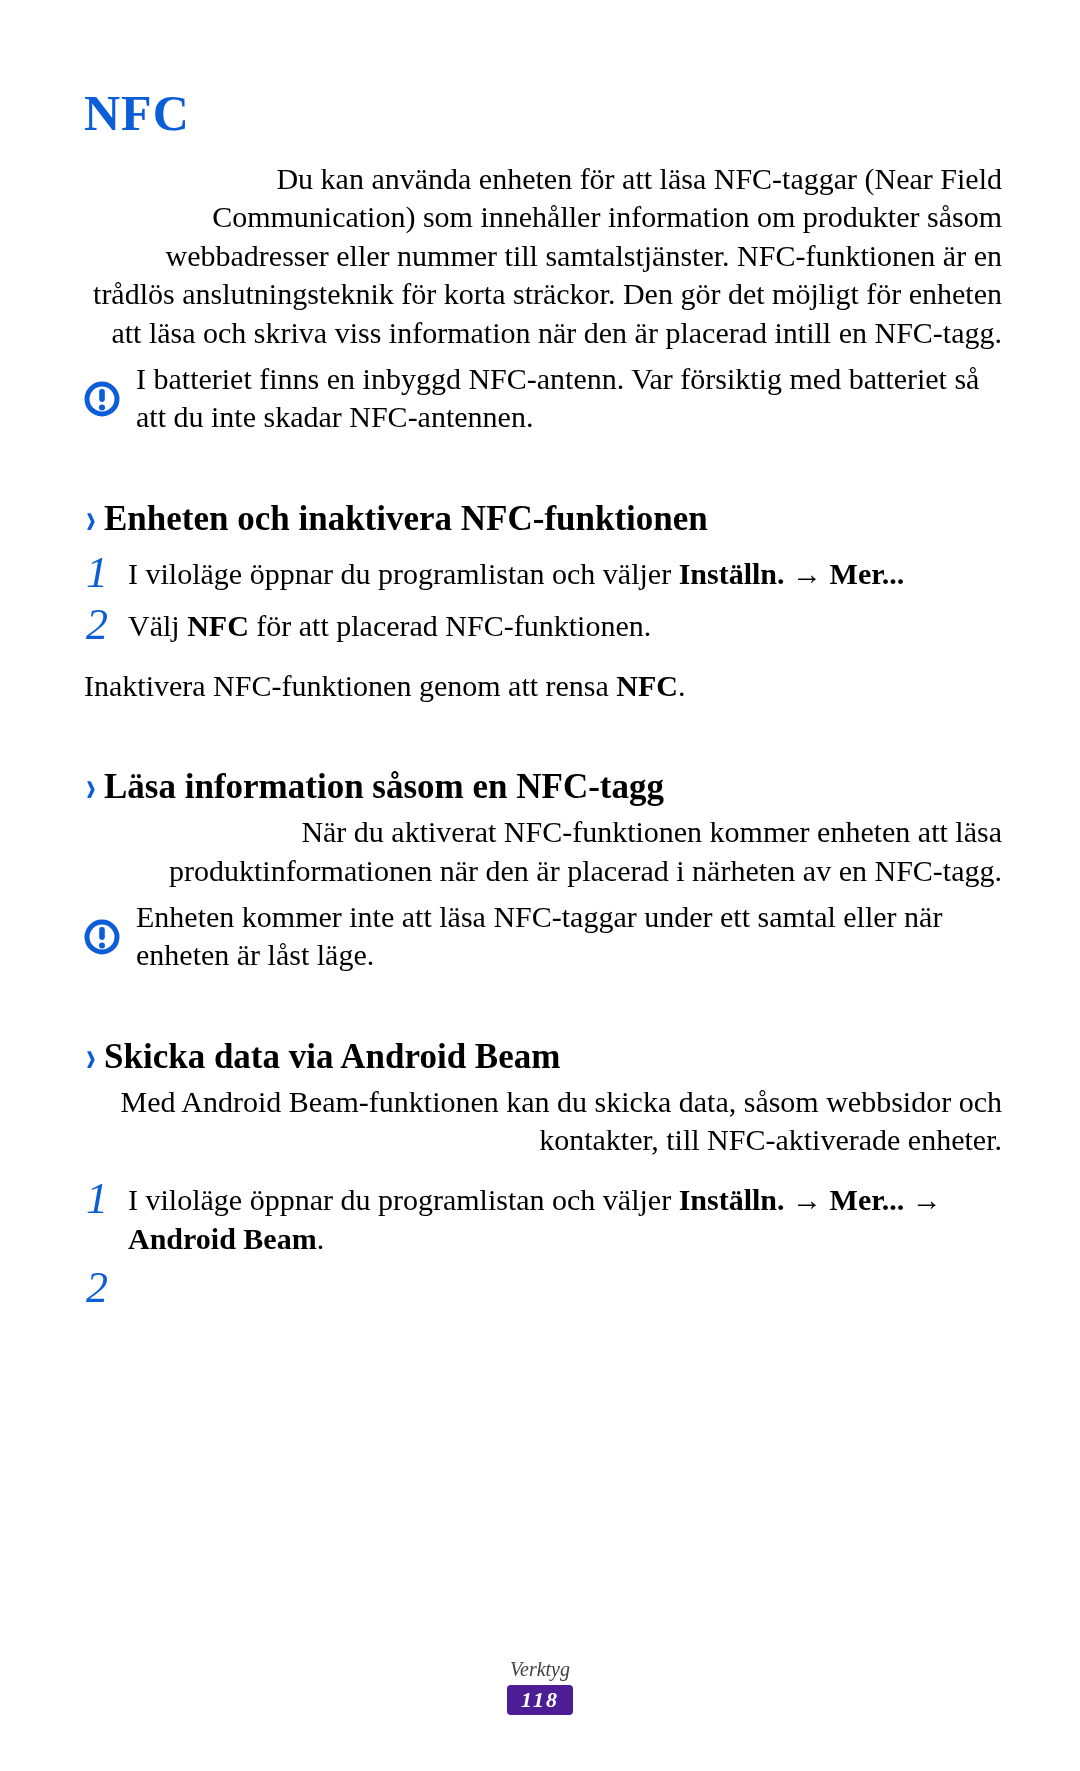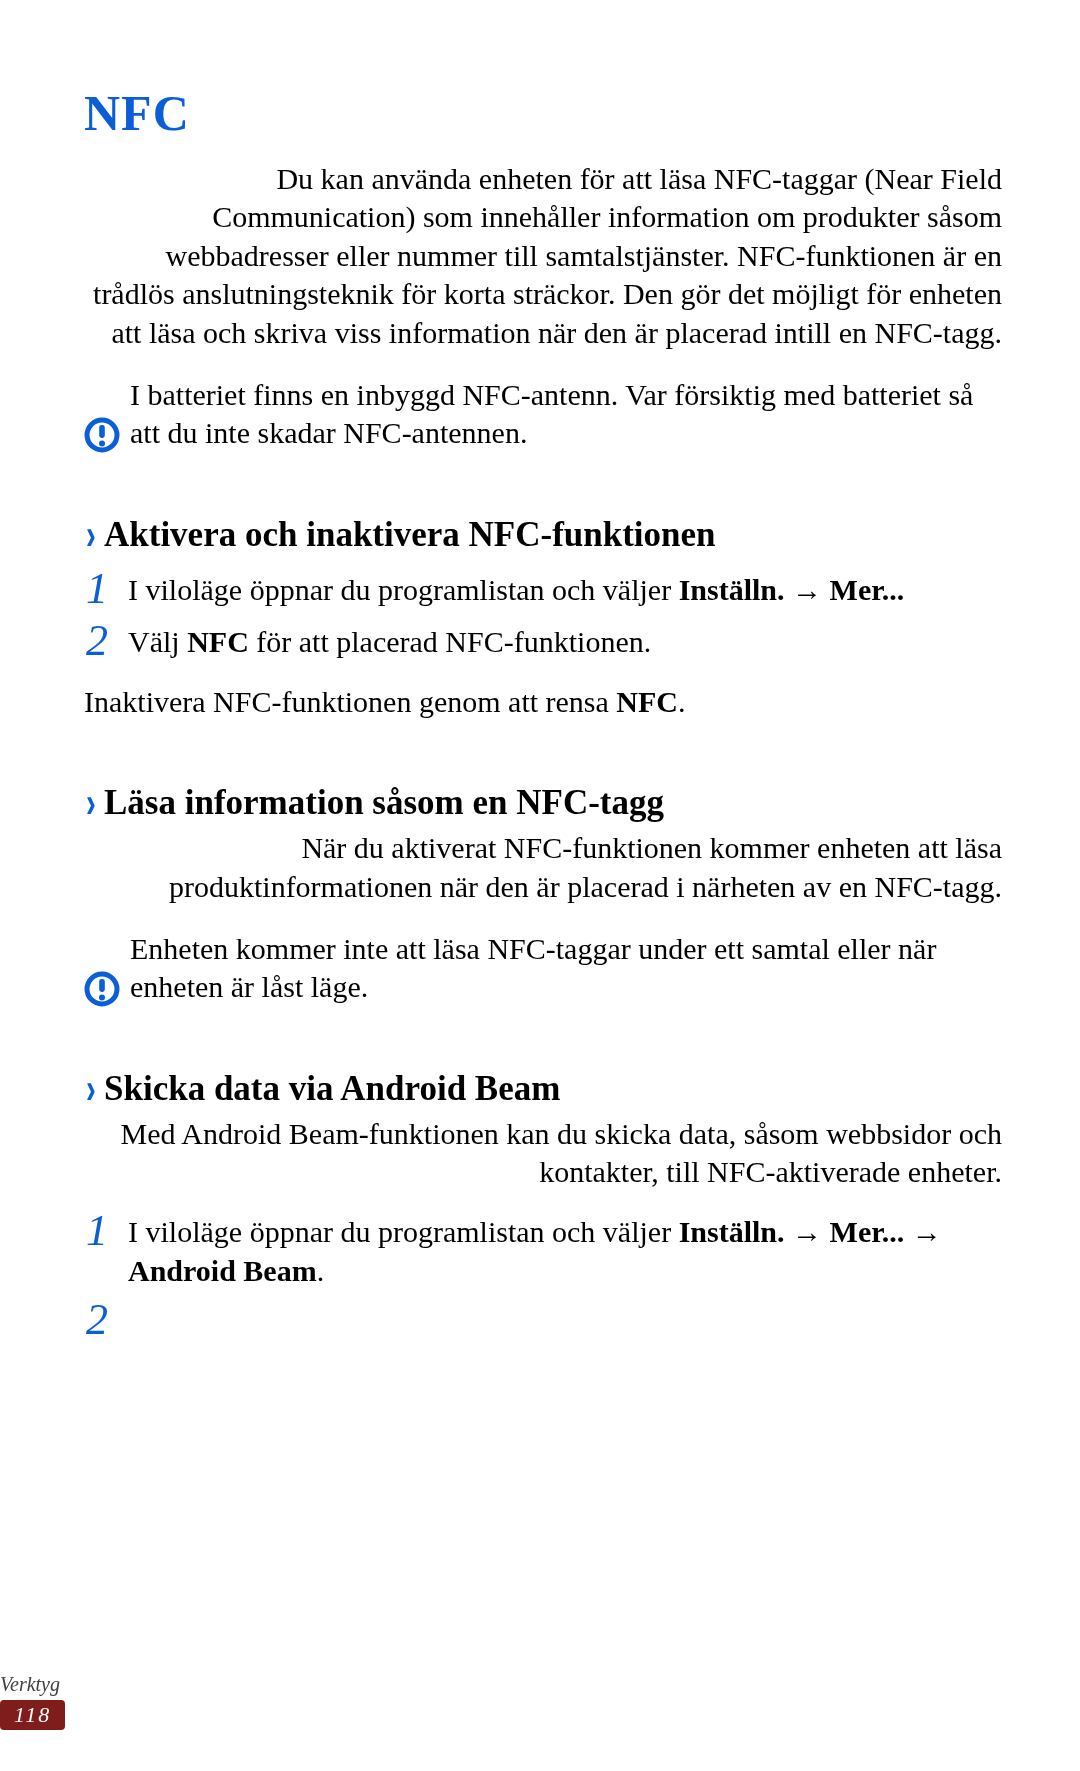--- a/index.html
+++ b/index.html
@@ -22,23 +22,23 @@
     margin-bottom: 18px;
   }
   .body-text {
     font-size: 30px;
     line-height: 1.28;
     max-width: 920px;
     text-align: right;
   }
   .info-block {
     display: flex;
-    gap: 10px;
-    margin-top: 24px;
-    align-items: flex-end;
+    gap: 16px;
+    margin-top: 8px;
+    align-items: center;
   }
   .info-icon {
     flex-shrink: 0;
     width: 36px;
     height: 36px;
     margin-top: 2px;
   }
   .info-icon svg { display: block; }
   .info-text {
     font-size: 30px;
@@ -82,40 +82,41 @@
     line-height: 1.28;
     padding-top: 4px;
   }
   .after-steps {
     font-size: 30px;
     line-height: 1.28;
     margin-top: 20px;
   }
   .footer {
     position: absolute;
-    bottom: 41px;
+    bottom: 56px;
     width: 100%;
-    text-align: left;
+    text-align: center;
   }
   .footer-cat {
     font-style: italic;
     font-size: 20px;
     color: #404040;
   }
   .page-num-box {
     display: inline-block;
     margin-top: 4px;
-    background: #7f1d1d;
+    background: #4c1d95;
     color: #ffffff;
     font-style: italic;
     font-family: Georgia, serif;
     font-size: 22px;
     padding: 2px 14px;
     border-radius: 4px;
     letter-spacing: 2px;
+    font-weight: bold;
   }
   b, .b { font-weight: 700; }
 </style>
 </head>
 <body>
 
 <div class="page">
 
   <h1 class="main-title">NFC</h1>
 
@@ -127,21 +128,21 @@
         <circle cx="18" cy="18" r="15" fill="none" stroke="#0b5ed7" stroke-width="5"></circle>
         <rect x="15.2" y="8" width="5.6" height="13" rx="2.4" fill="#0b5ed7"></rect>
         <circle cx="18" cy="26.5" r="3" fill="#0b5ed7"></circle>
       </svg>
     </span>
     <p class="info-text">I batteriet finns en inbyggd NFC-antenn. Var försiktig med batteriet så att du inte skadar NFC-antennen.</p>
   </div>
 
   <h2 class="section-heading">
     <span class="chevron">›</span>
-    <span>Aktivera och inaktivera NFC-funktionen</span>
+    <span>Enheten och inaktivera NFC-funktionen</span>
   </h2>
 
   <div class="step-row">
     <span class="step-num">1</span>
     <p class="step-text">
       <span>I viloläge öppnar du programlistan och väljer </span><b>Inställn.</b><span> → </span><b>Mer...</b>
     </p>
   </div>
 
   <div class="step-row">

